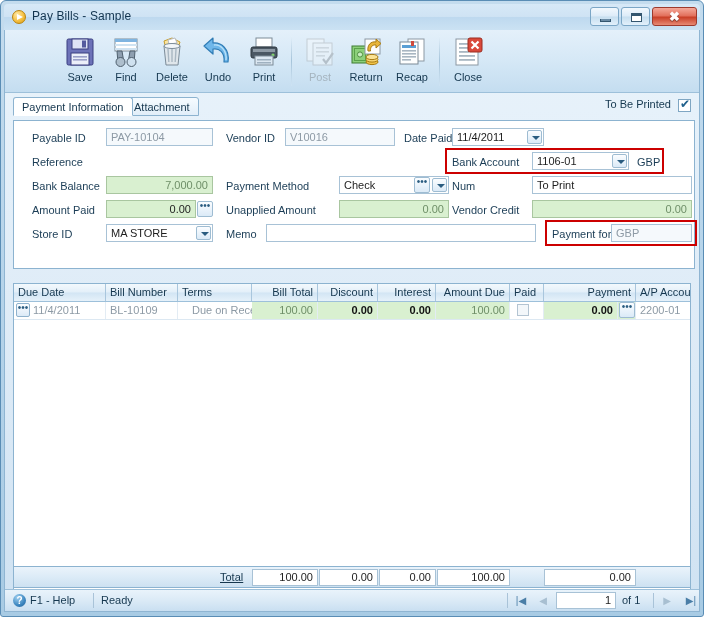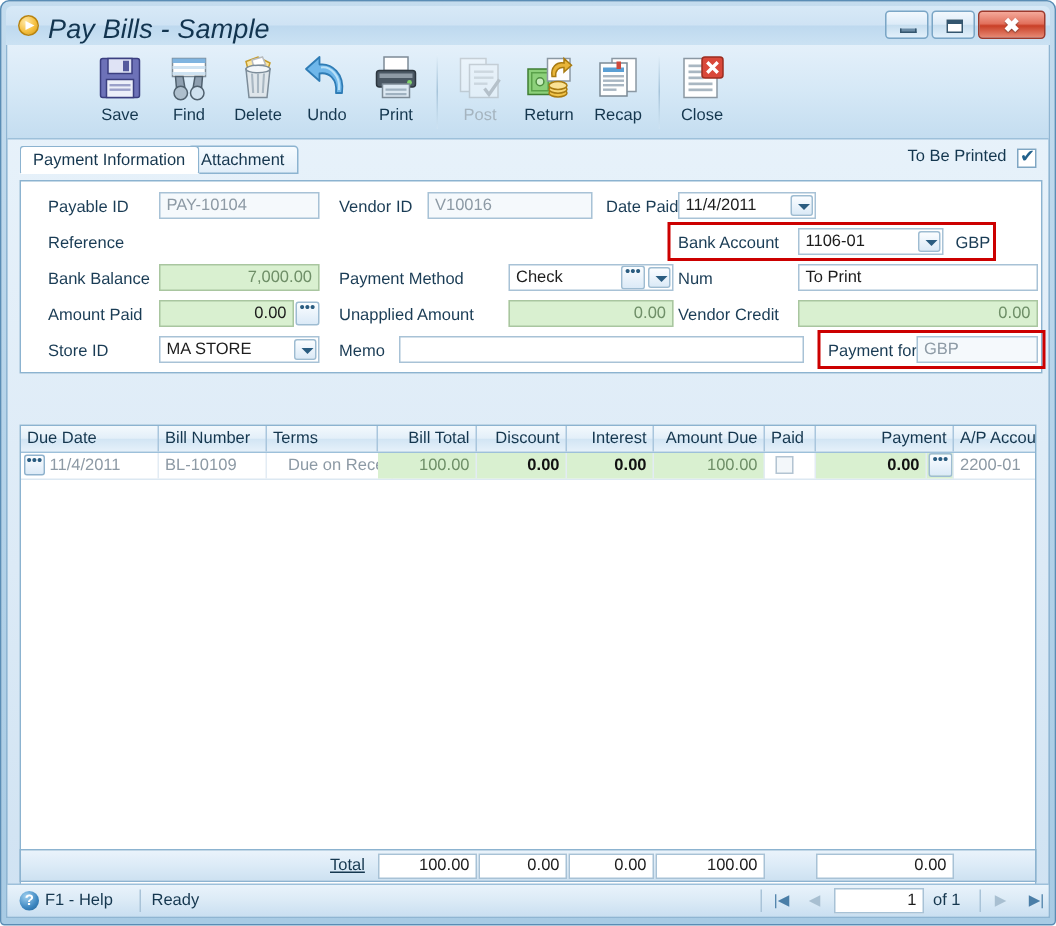--- a/index.html
+++ b/index.html
@@ -39,23 +39,22 @@
   }
   .title-ico::after {
     content: "";
     position: absolute; left: 4px; top: 3px;
     border-left: 6px solid #ffffff;
     border-top: 3.5px solid transparent;
     border-bottom: 3.5px solid transparent;
   }
   .title-text {
     position: absolute; left: 28px; top: 5px;
-    font-size: 18px; color: #12344f;
+    font-size: 12px; color: #12344f;
     letter-spacing: .1px;
-    font-style: italic;
   }
   .wbtns { position: absolute; right: 3px; top: 3px; display: flex; gap: 2px; }
   .wbtn {
     width: 29px; height: 19px;
     border: 1px solid #7ba6c6;
     border-radius: 3px;
     background: linear-gradient(to bottom, #f2f8fd 0%, #dcebf8 48%, #c6deef 52%, #e2f0fb 100%);
     position: relative;
   }
   .wbtn.close {
@@ -146,21 +145,21 @@
   .cbx::after {
     content: "✔";
     position: absolute; left: 1px; top: -3px;
     font-size: 12px; color: #21618c;
   }
 
   
   .panel {
     position: absolute;
     left: 8px; top: 90px; right: 4px;
-    height: 129px;
+    height: 149px;
     background: #ffffff;
     border: 1px solid #8cb3d0;
   }
   .lbl {
     position: absolute;
     font-size: 11px; color: #1a3c55;
     line-height: 14px;
   }
   .fld {
     position: absolute;

